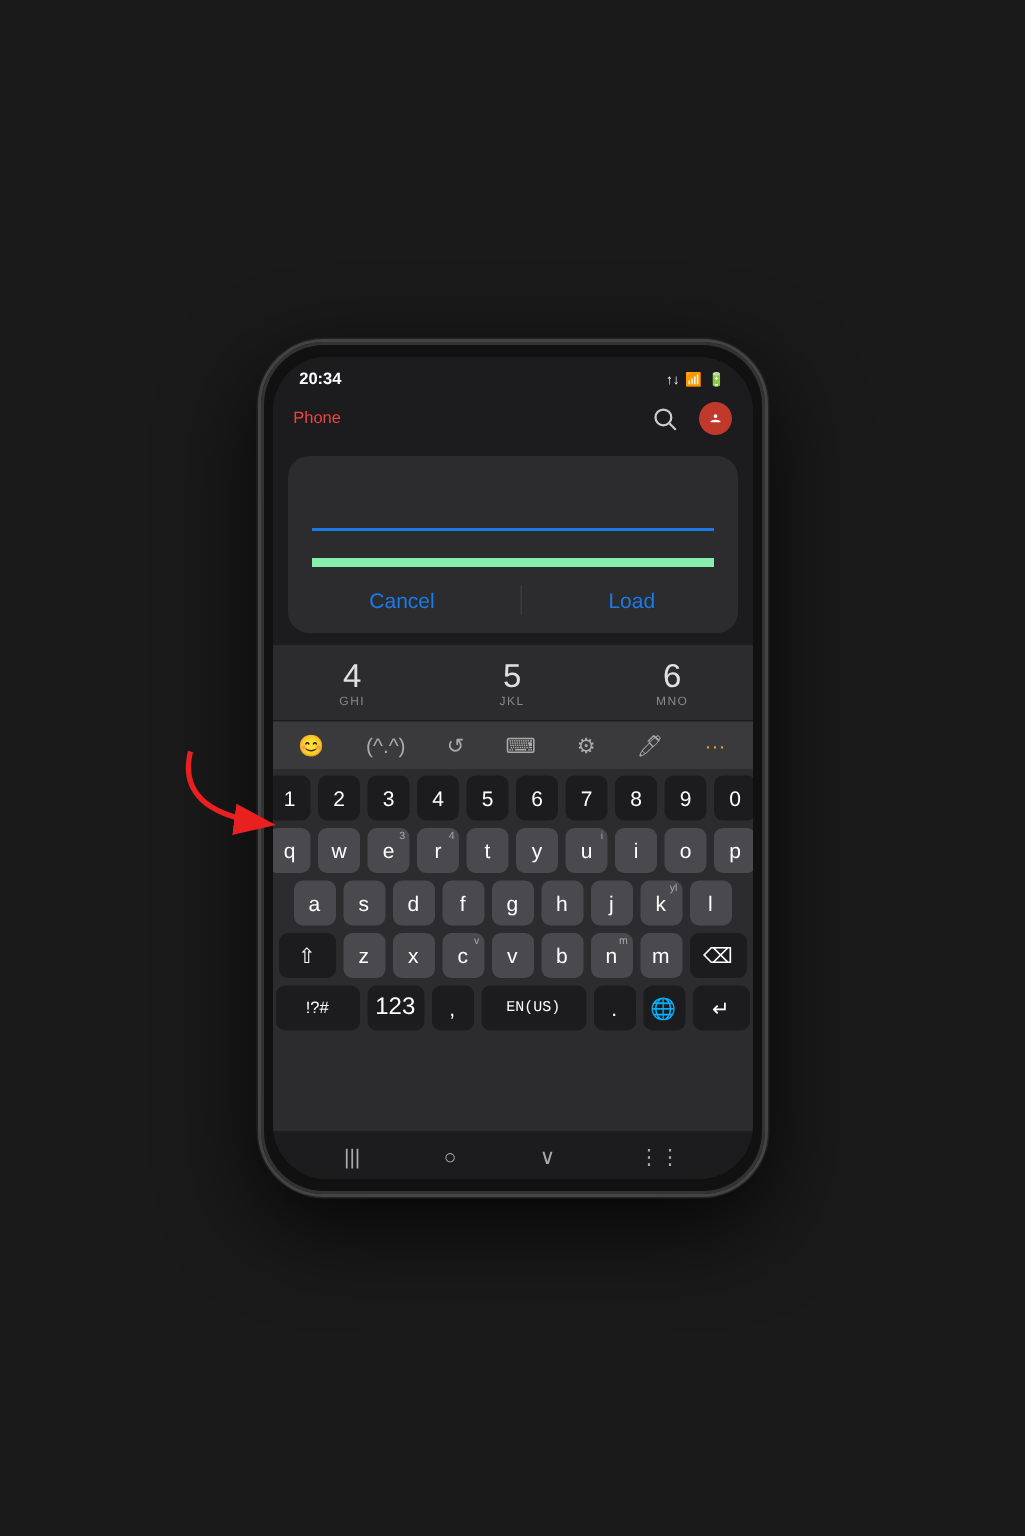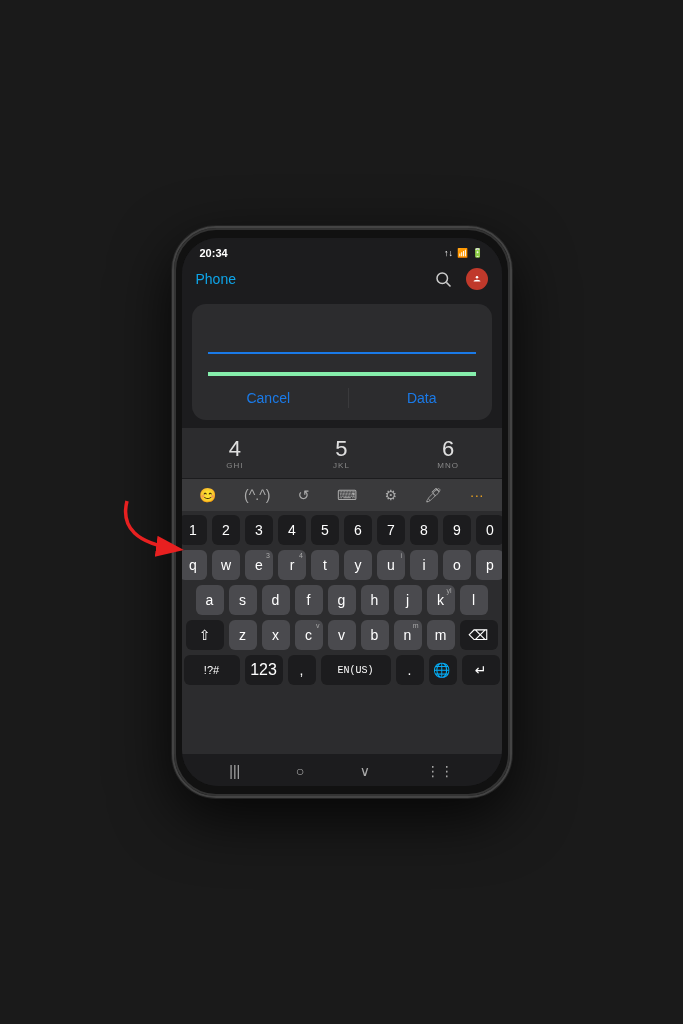--- a/index.html
+++ b/index.html
@@ -58,22 +58,22 @@
     }
     
     .app-bar {
       display: flex;
       align-items: center;
       justify-content: space-between;
       padding: 4px 14px 6px;
       background: #1c1c1e;
     }
     .app-title {
-      color: #0ea5e9;
-      font-size: 14px;
+      color: #ef4444;
+      font-size: 11px;
       font-weight: 400;
     }
     .app-bar-icons {
       display: flex;
       align-items: center;
       gap: 14px;
     }
     .icon-circle {
       width: 22px;
       height: 22px;
@@ -120,21 +120,21 @@
       font-size: 14px;
       padding: 4px 2px;
       outline: none;
       caret-color: #4a90e2;
     }
     .dialog-buttons {
       display: flex;
       justify-content: space-around;
       align-items: center;
       padding: 10px 0;
-      border-top: 4px solid #86efac;
+      border-top: 6px solid #86efac;
       margin-top: 8px;
     }
     .dialog-btn {
       color: #1a7ae8;
       font-size: 14px;
       font-weight: 400;
       background: none;
       border: none;
       cursor: pointer;
       padding: 4px 20px;
@@ -297,21 +297,21 @@
         </div>
       </div>
 
       <div class="dialog">
         <div class="input-area">
           <input class="text-input" type="text" value="" style="">
         </div>
         <div class="dialog-buttons">
           <button class="dialog-btn">Cancel</button>
           <div class="divider-v"></div>
-          <button class="dialog-btn">Data</button>
+          <button class="dialog-btn">Load</button>
         </div>
       </div>
 
       <div class="keypad-row">
         <div class="keypad-key">
           <span class="main-digit">4</span>
           <span class="sub-letters">GHI</span>
         </div>
         <div class="keypad-key">
           <span class="main-digit">5</span>

